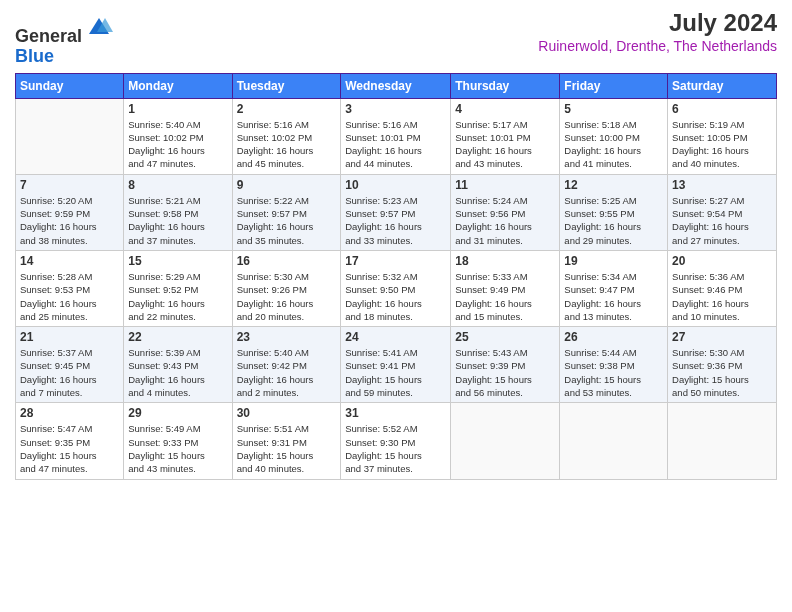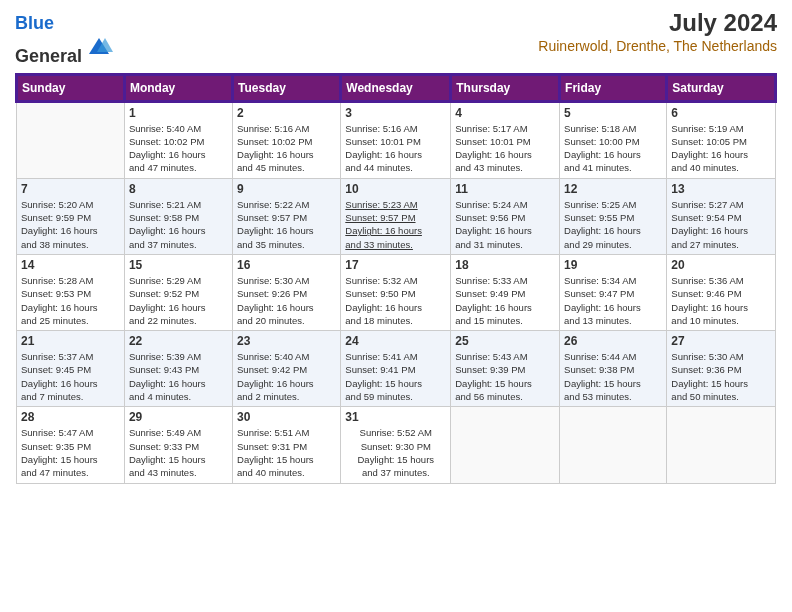--- a/index.html
+++ b/index.html
@@ -37,36 +37,36 @@
       text-align: right;
     }
     .month-year {
       font-size: 24px;
       font-weight: bold;
       color: #333;
       line-height: 1.1;
     }
     .location {
       font-size: 14px;
-      color: #a16207;
+      color: #a21caf;
       margin-top: 2px;
     }
     .calendar {
       width: 100%;
       border-collapse: collapse;
       font-size: 10.5px;
     }
     .calendar th {
-      background: #701a75;
+      background: #3b82f6;
       color: #fff;
       padding: 5px 4px;
       text-align: left;
       font-size: 12px;
       font-weight: bold;
-      border: 3px solid #4c1d95;
+      border: 1px solid #4c1d95;
     }
     .calendar td {
       border: 1px solid #ccc;
       vertical-align: top;
       padding: 3px 4px;
       width: 113px;
       min-height: 75px;
     }
     .calendar td.empty {
       background: #f9f9f9;
@@ -89,27 +89,27 @@
       background: #fff;
     }
   </style>
 </head>
 <body>
 
 <div class="header">
   <div class="logo">
     <div>
       <div class="logo-text">
-        <span class="logo-blue">Blue</span>
-      </div>
-      <div class="logo-text">
         <span class="logo-general">General</span><svg class="logo-icon" viewBox="0 0 28 28">
           <polygon points="14,4 24,20 4,20" fill="#1a6bcc"></polygon>
           <polygon points="20,4 28,18 12,18" fill="#3a9ad9" opacity="0.7"></polygon>
         </svg>
+      </div>
+      <div class="logo-text">
+        <span class="logo-blue">Blue</span>
       </div>
     </div>
   </div>
   <div class="title-block">
     <div class="month-year">July 2024</div>
     <div class="location">Ruinerwold, Drenthe, The Netherlands</div>
   </div>
 </div>
 
 <table class="calendar">
@@ -187,21 +187,21 @@
         </td>
         <td>
           <div class="day-number">9</div>
           <div class="day-info" style="white-space: pre-line;">Sunrise: 5:22 AM
 Sunset: 9:57 PM
 Daylight: 16 hours
 and 35 minutes.</div>
         </td>
         <td>
           <div class="day-number">10</div>
-          <div class="day-info" style="white-space: pre-line; text-decoration: underline;">Sunrise: 5:23 AM
+          <div class="day-info" style="white-space: pre-line;">Sunrise: 5:23 AM
 Sunset: 9:57 PM
 Daylight: 16 hours
 and 33 minutes.</div>
         </td>
         <td>
           <div class="day-number">11</div>
           <div class="day-info" style="white-space: pre-line;">Sunrise: 5:24 AM
 Sunset: 9:56 PM
 Daylight: 16 hours
 and 31 minutes.</div>
@@ -340,21 +340,21 @@
         </td>
         <td>
           <div class="day-number">30</div>
           <div class="day-info" style="white-space: pre-line;">Sunrise: 5:51 AM
 Sunset: 9:31 PM
 Daylight: 15 hours
 and 40 minutes.</div>
         </td>
         <td>
           <div class="day-number">31</div>
-          <div class="day-info" style="white-space: pre-line; text-align: center;">Sunrise: 5:52 AM
+          <div class="day-info" style="white-space: pre-line;">Sunrise: 5:52 AM
 Sunset: 9:30 PM
 Daylight: 15 hours
 and 37 minutes.</div>
         </td>
         <td class="empty"></td>
         <td class="empty"></td>
         <td class="empty"></td>
       </tr>
     </tbody>
 </table>

